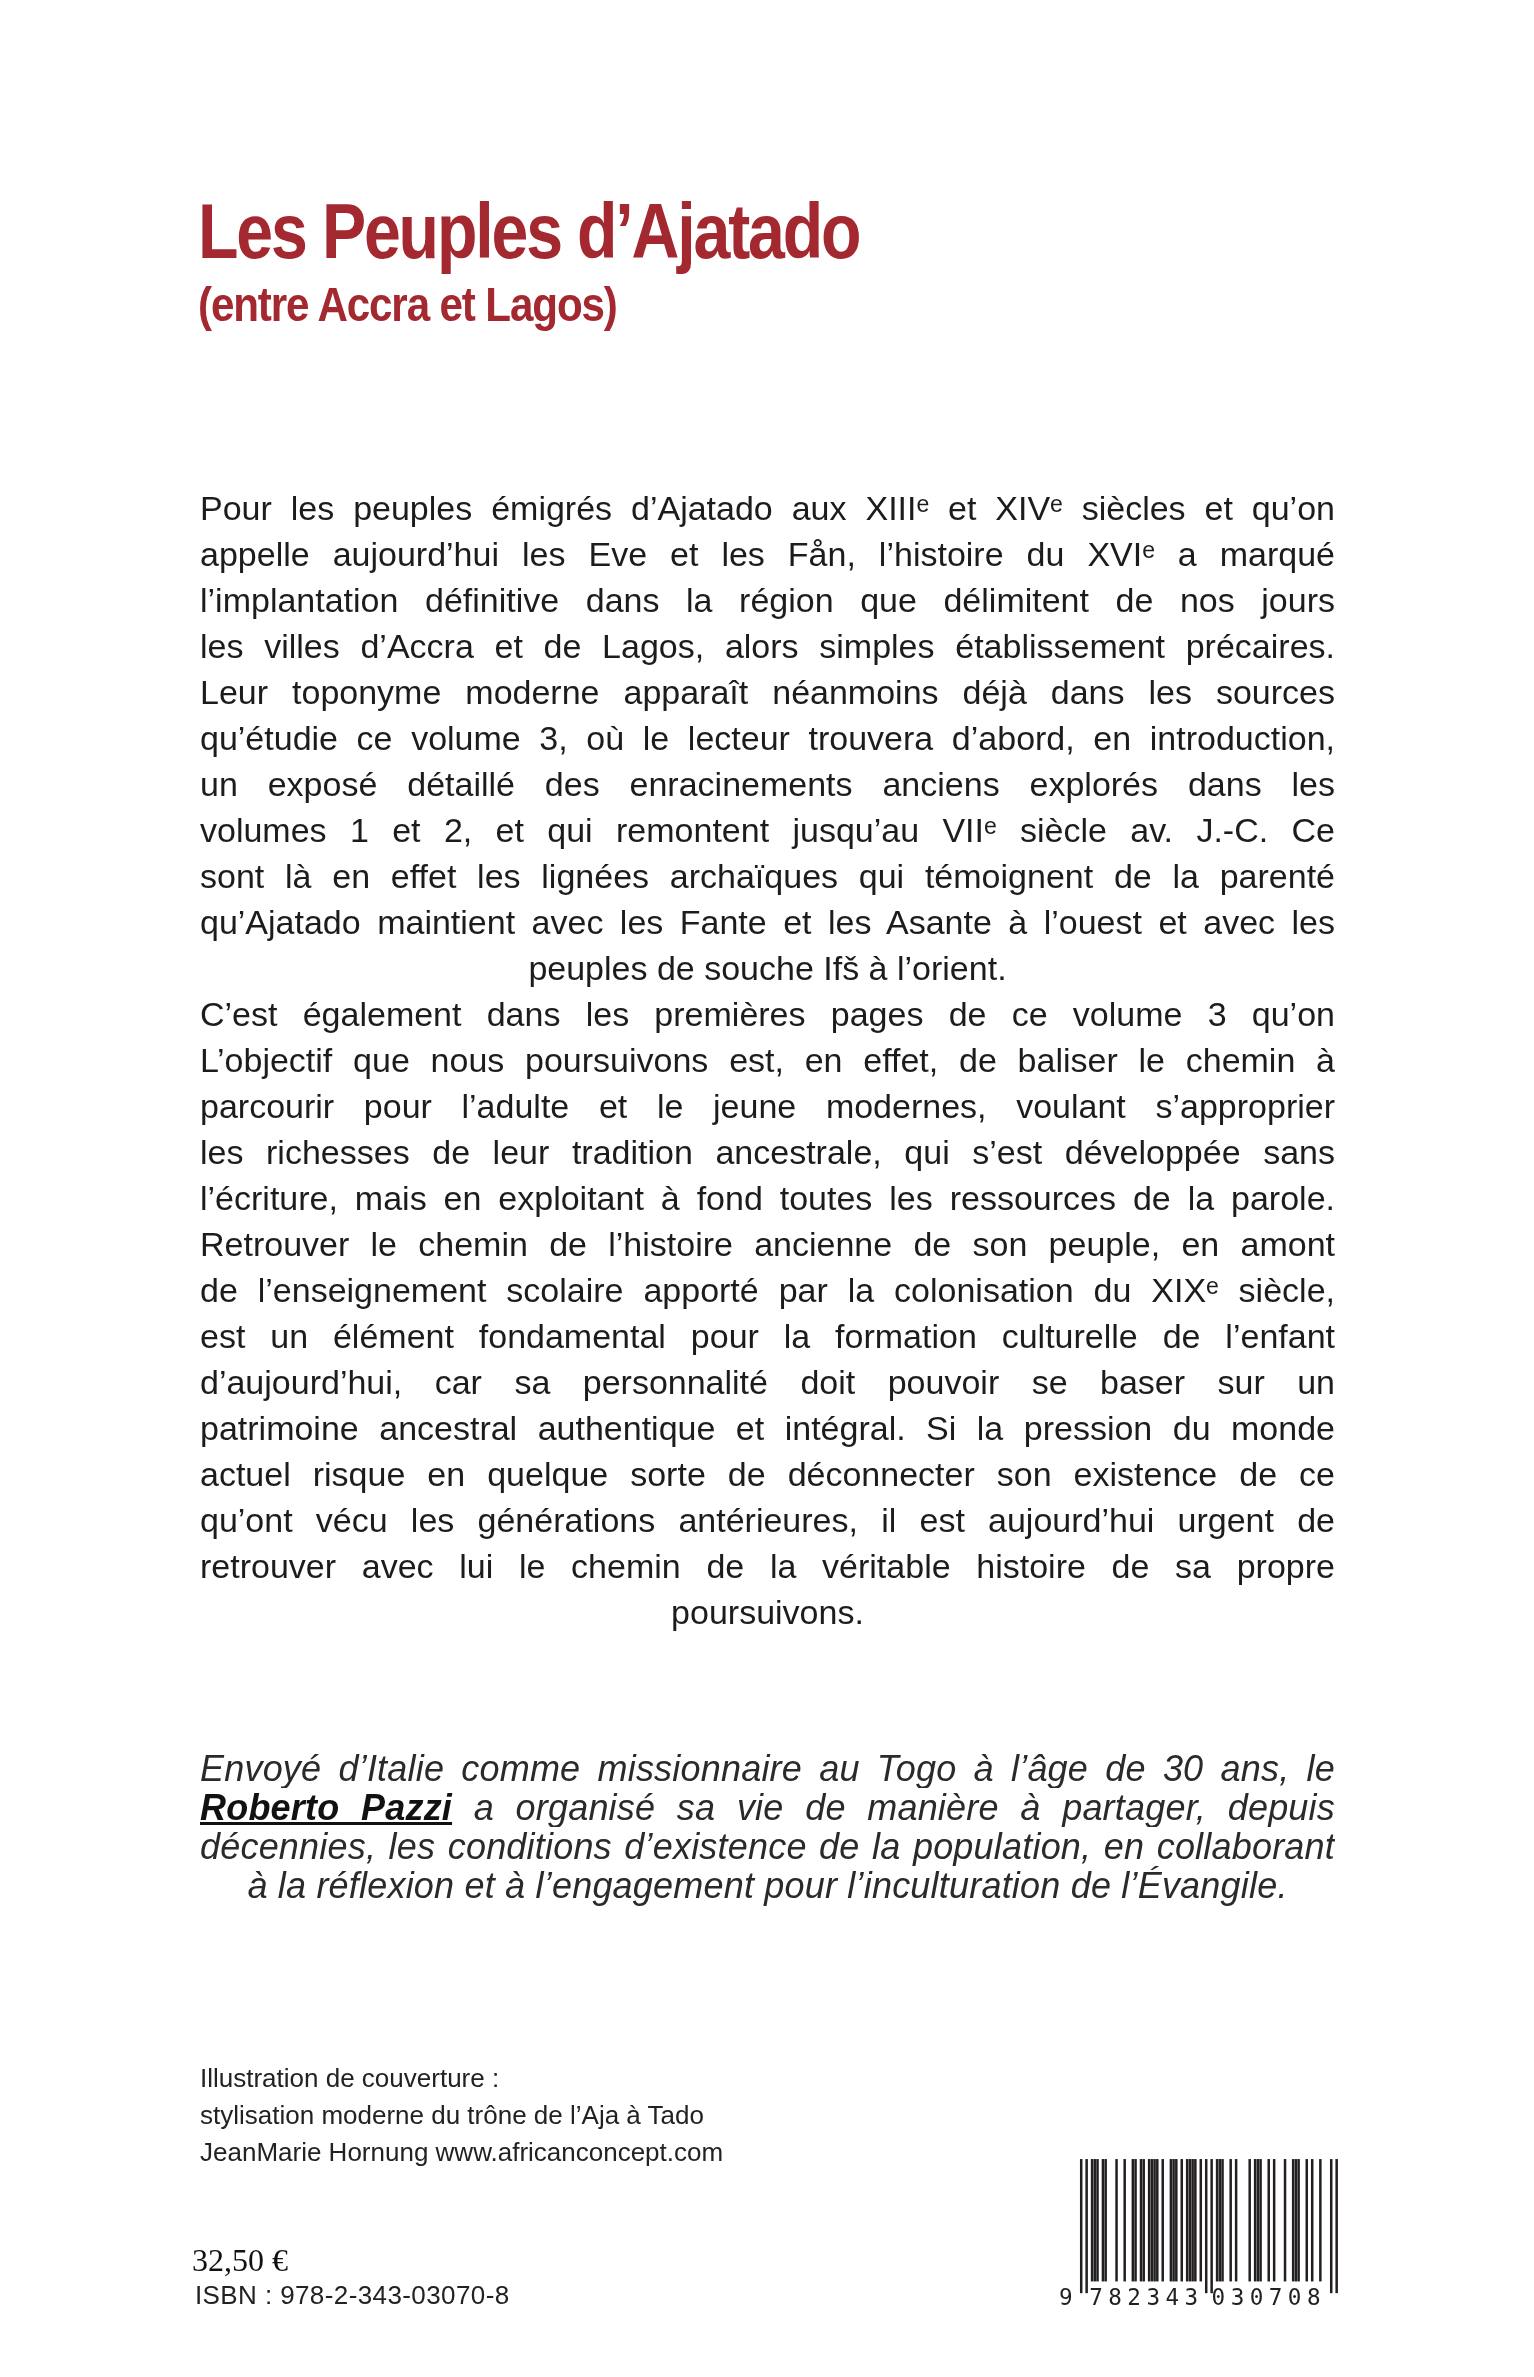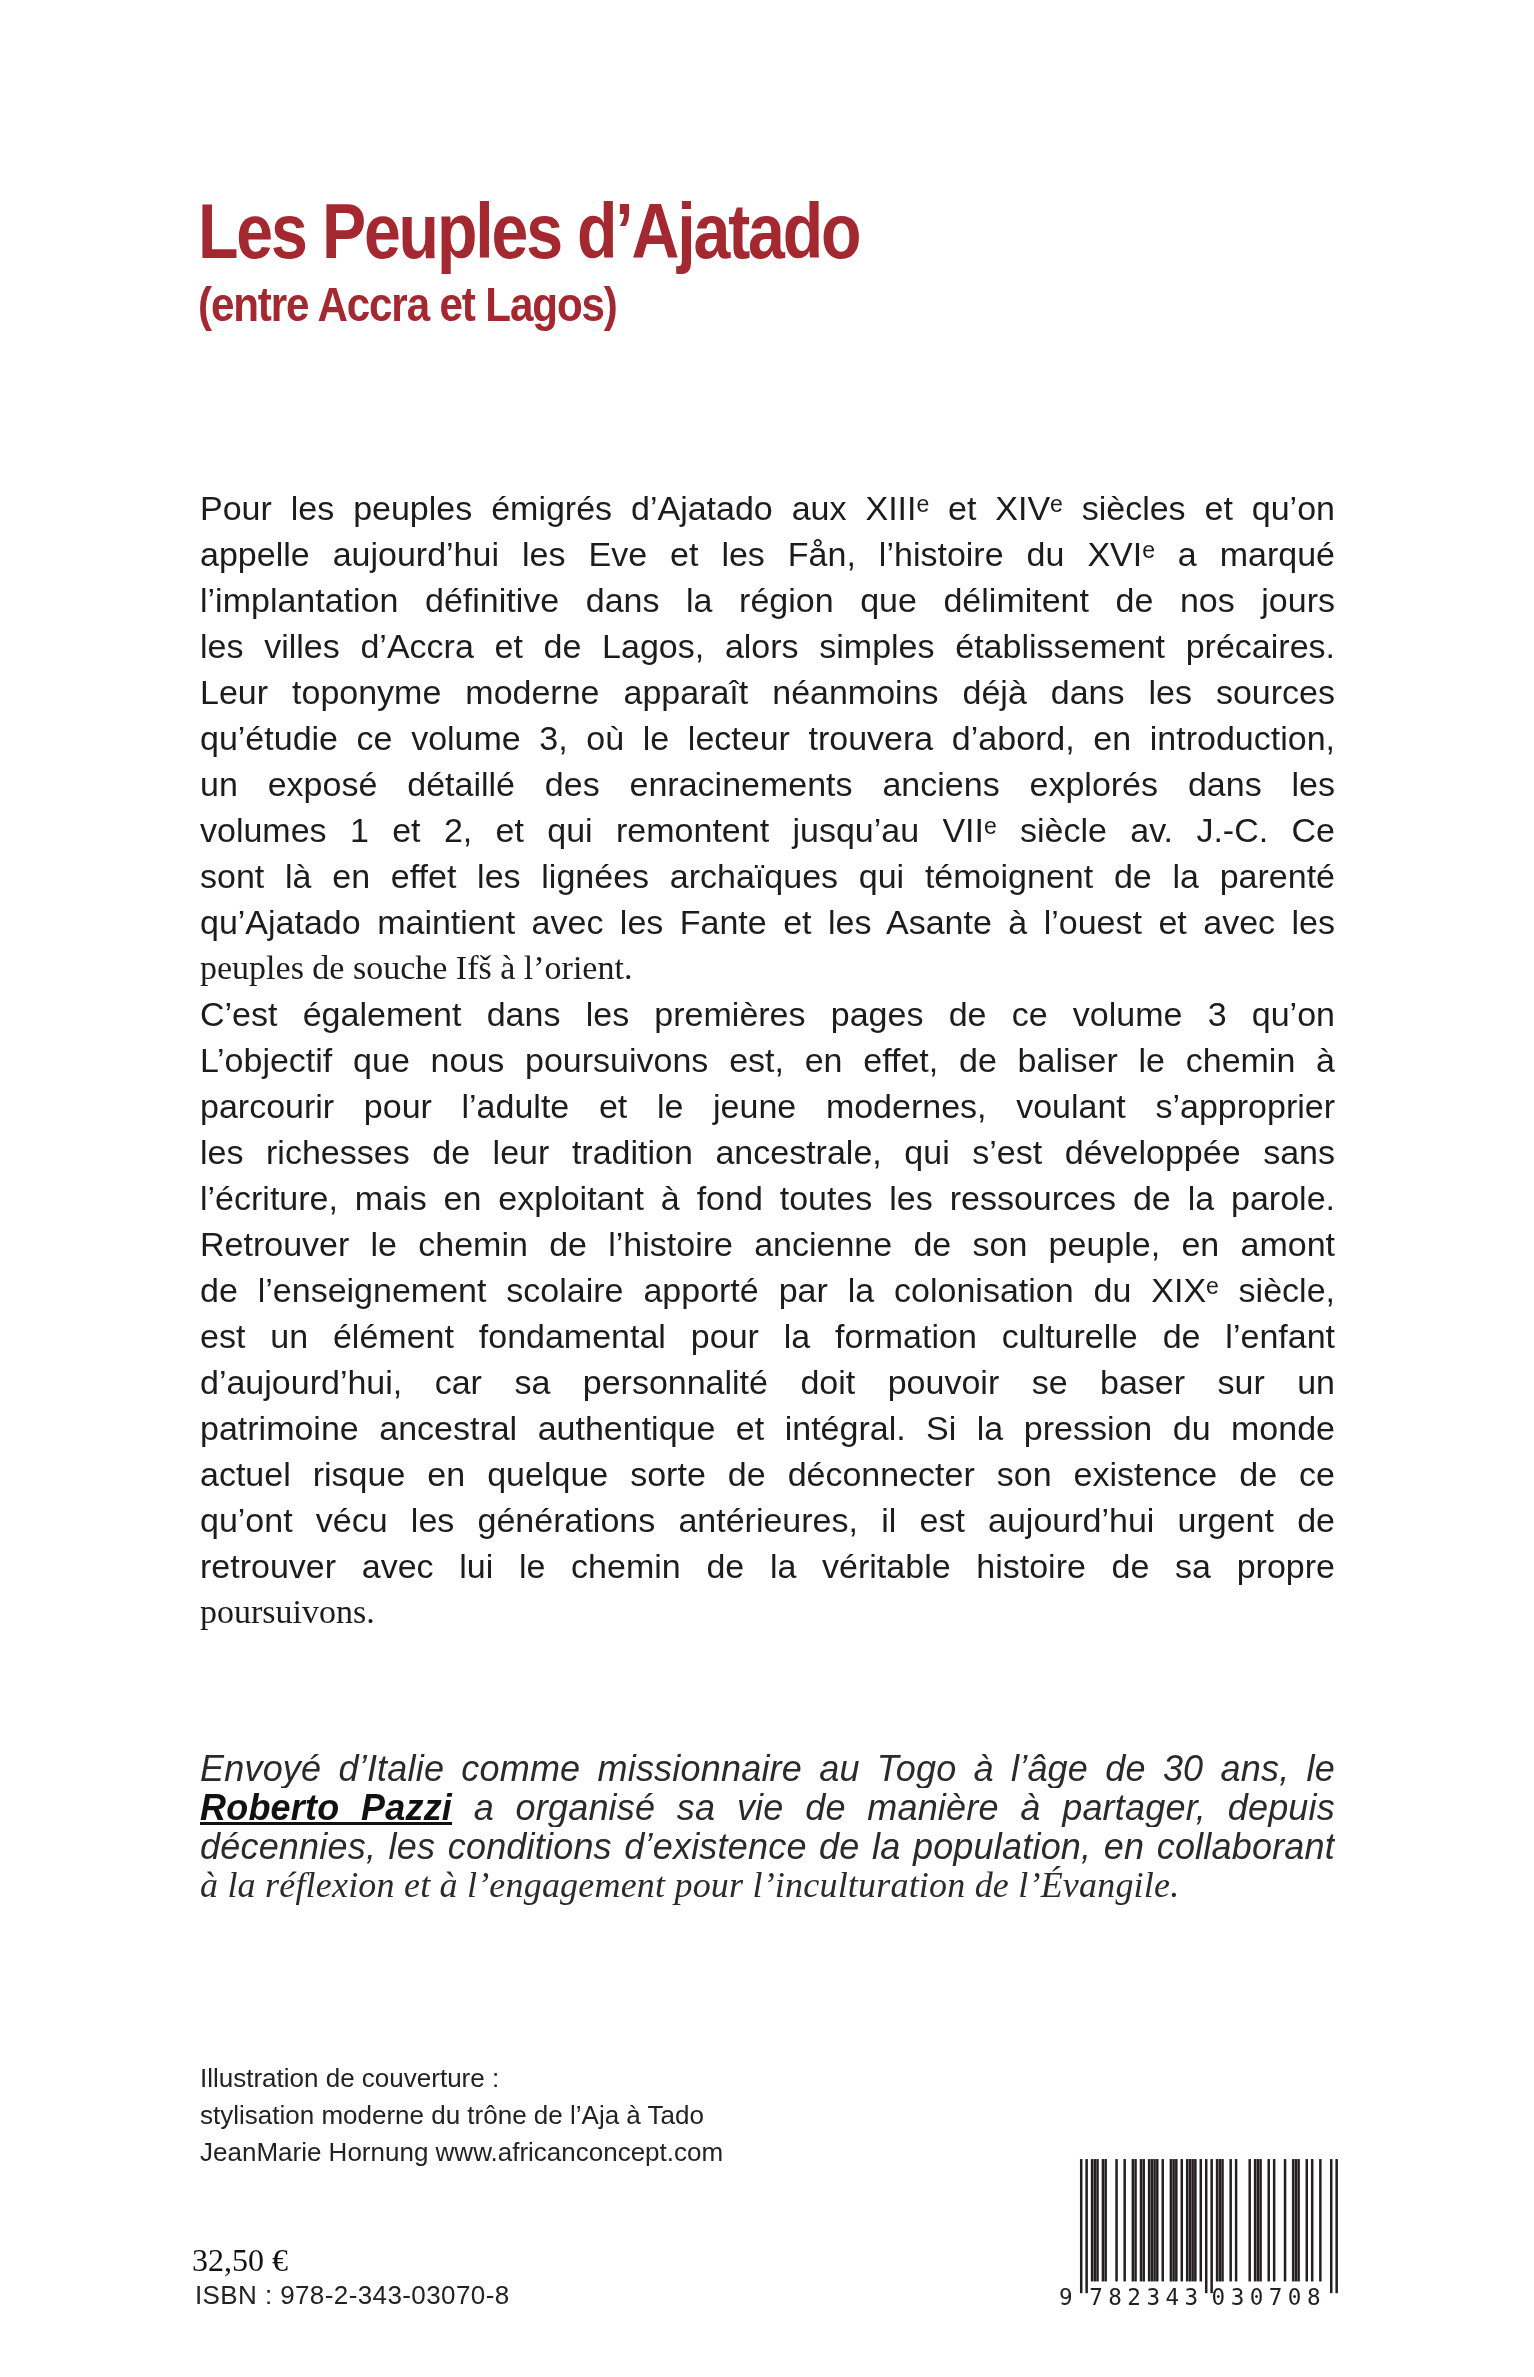--- a/index.html
+++ b/index.html
@@ -2,21 +2,21 @@
 <html style="font-size:13.4px"><head>
 <meta charset="utf-8">
 <style>
   html, body { margin:0; padding:0; background:#ffffff; }
   body { width:1534px; height:2377px; position:relative; overflow:hidden; font-family:"Liberation Sans", sans-serif; color:#1c1c1c; }
   .title1 { position:absolute; left:198px; top:191px; font-size:77px; font-weight:bold; color:#a3282f; letter-spacing:-2.5px; line-height:81px; white-space:nowrap; transform:scaleX(0.86); transform-origin:left top; }
   .title2 { position:absolute; left:198px; top:277px; font-size:49px; font-weight:bold; color:#a3282f; letter-spacing:-1.3px; line-height:54px; white-space:nowrap; transform:scaleX(0.86); transform-origin:left top; }
   .body-block { position:absolute; left:200px; width:1135px; }
   .line { display:block; height:46px; line-height:46px; font-size:34px; white-space:nowrap; overflow:visible; }
   .jline { text-align:justify; text-align-last:justify; white-space:normal; height:46px; overflow:hidden; }
-  .lline { text-align:left;font-family:Liberation Serif, serif; }
+  .lline { text-align:center; }
   #main-text { top:485px; }
   #bio { top:1749px; color:#2a2a2a; }
   #bio .line { height:39px; line-height:39px; font-size:36px; font-style:italic; font-weight:normal; letter-spacing:0.2px; }
   #bio .strong { font-weight:bold; color:#111;text-decoration:underline; }
   #credits { position:absolute; left:200px; top:2060px; font-size:26px; color:#222; }
   #credits .cline { height:37px; line-height:37px; white-space:nowrap; }
   .price { position:absolute; left:192px; top:2242px; font-family:"Liberation Serif", serif; font-size:32px; color:#111; }
   .isbn { position:absolute; left:195px; top:2280px; font-size:26px; color:#222; letter-spacing:0.4px; }
   .barcode { position:absolute; left:1059px; top:2159px; width:285px; height:151px; }
   .barcode svg { display:block; }

